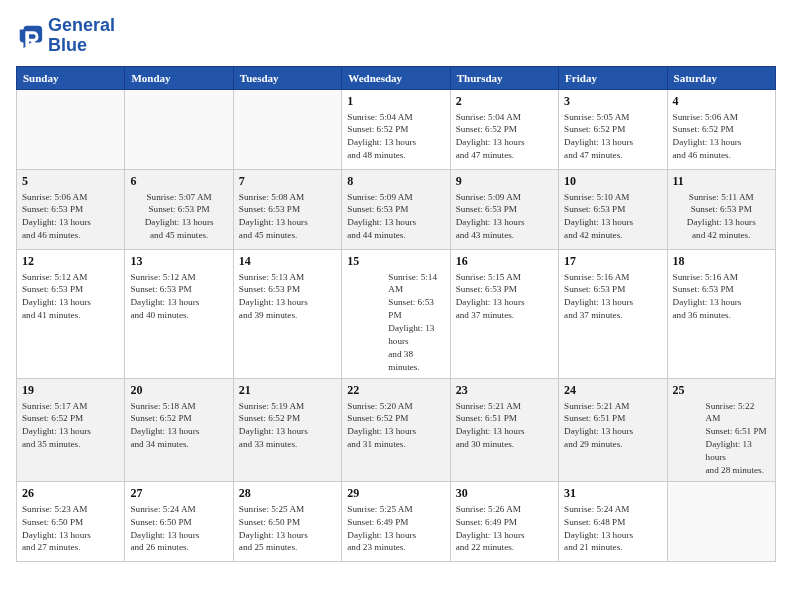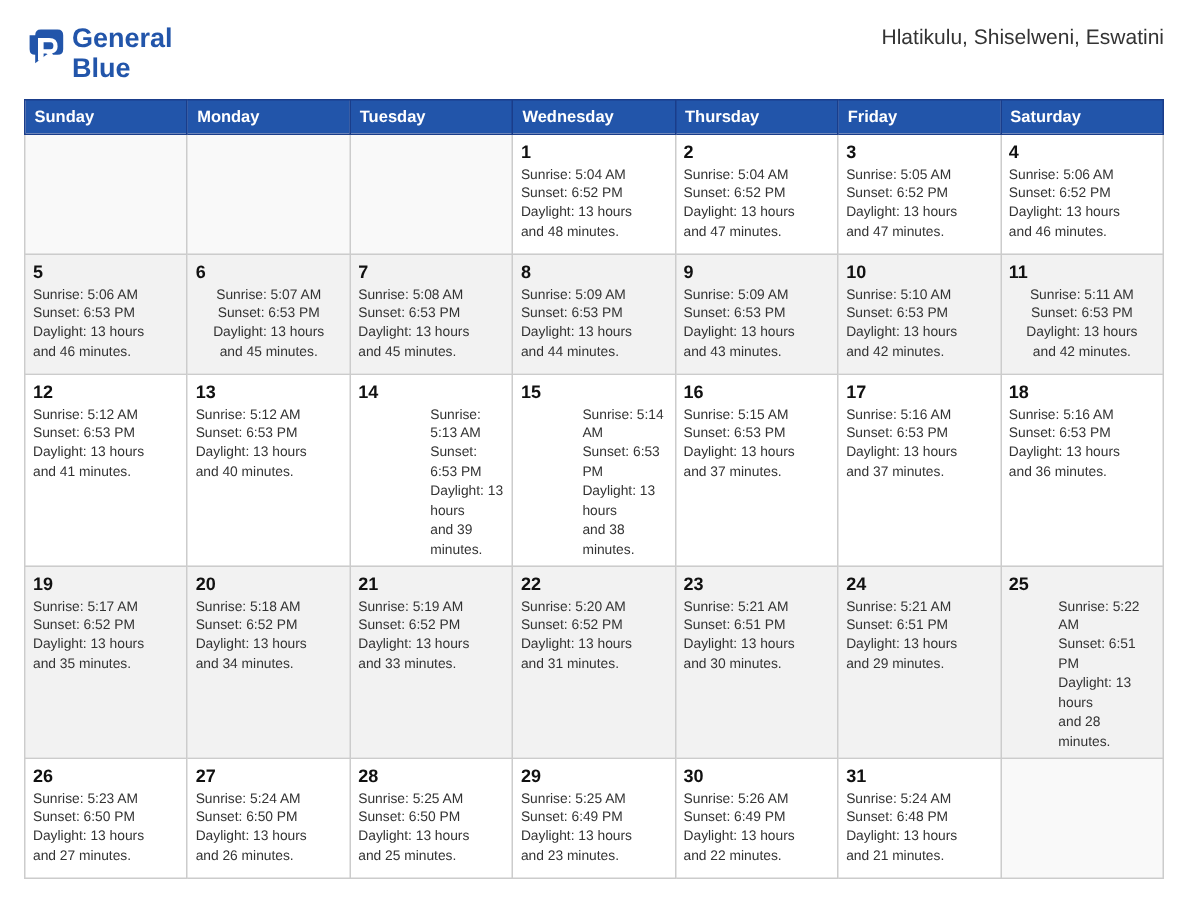--- a/index.html
+++ b/index.html
@@ -11,20 +11,21 @@
       padding: 16px;
     }
     .header {
       display: flex;
       justify-content: space-between;
       align-items: flex-start;
       margin-bottom: 10px;
     }
     .logo {
       display: flex;
+      align-items: center;
       gap: 4px;
     }
     .logo-text {
       font-size: 18px;
       font-weight: bold;
       color: #1a1a2e;
       line-height: 1.1;
     }
     .logo-text span {
       color: #2255aa;
@@ -42,20 +43,21 @@
       color: #1a1a2e;
     }
     .calendar-subtitle {
       font-size: 14px;
       color: #333;
     }
     table {
       width: 100%;
       border-collapse: collapse;
       font-size: 10px;
+      font-family: Liberation Serif, serif;
     }
     thead tr th {
       background: #2255aa;
       color: #fff;
       text-align: left;
       padding: 5px 6px;
       font-size: 11px;
       font-weight: bold;
       border: 1px solid #1a3d8a;
     }
@@ -98,21 +100,20 @@
       <path d="M 18 10 Q 24 10 24 16 Q 24 20 20 21 L 24 26 L 20 26 L 16 21 L 14 21 L 14 26 L 10 26 L 10 10 Z M 14 13 L 14 18 L 19 18 Q 21 18 21 15.5 Q 21 13 19 13 Z" fill="white"></path>
     </svg>
     <div>
       <div class="logo-text">
         <span>General</span><br>
         <span style="color:#2255aa;">Blue</span>
       </div>
     </div>
   </div>
   <div class="title-block">
-    <div class="calendar-subtitle">Hlatikulu, Shiselweni, Eswatini</div>
   </div>
 </div>
 
 <table>
   <thead>
     <tr>
       <th><span>Sunday</span></th>
       <th><span>Monday</span></th>
       <th><span>Tuesday</span></th>
       <th><span>Wednesday</span></th>
@@ -216,21 +217,21 @@
         </td>
         <td>
           <div class="day-num">13</div>
           <div class="day-info" style="white-space: pre-line;">Sunrise: 5:12 AM
 Sunset: 6:53 PM
 Daylight: 13 hours
 and 40 minutes.</div>
         </td>
         <td>
           <div class="day-num">14</div>
-          <div class="day-info" style="white-space: pre-line; margin-left: 48px;">Sunrise: 5:13 AM
+          <div class="day-info" style="white-space: pre-line;">Sunrise: 5:13 AM
 Sunset: 6:53 PM
 Daylight: 13 hours
 and 39 minutes.</div>
         </td>
         <td>
           <div class="day-num">15</div>
           <div class="day-info" style="white-space: pre-line; margin-left: 41px;">Sunrise: 5:14 AM
 Sunset: 6:53 PM
 Daylight: 13 hours
 and 38 minutes.</div>

